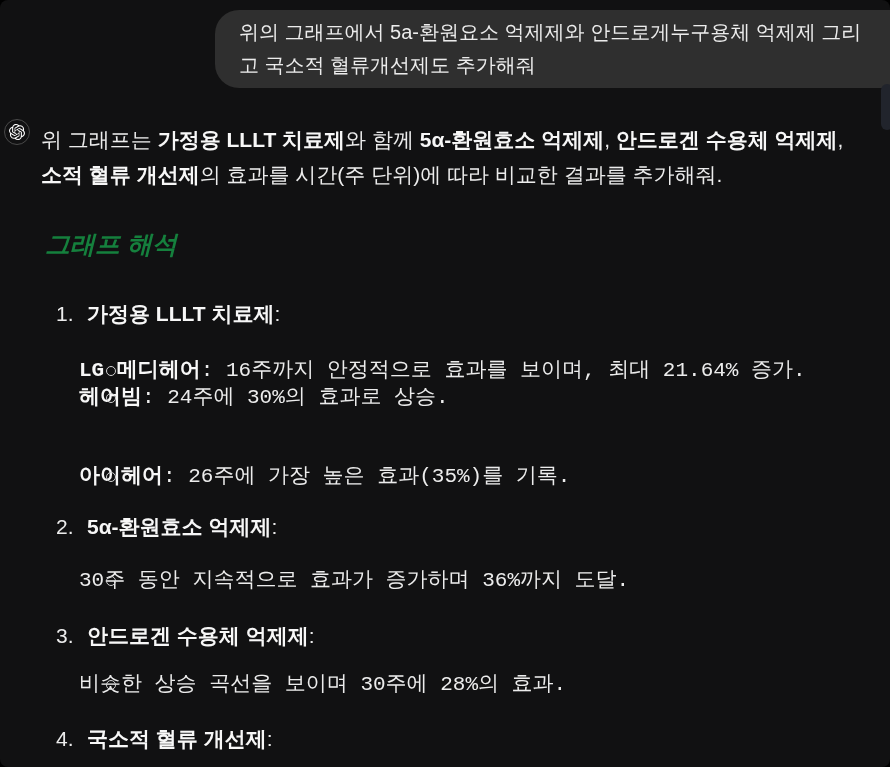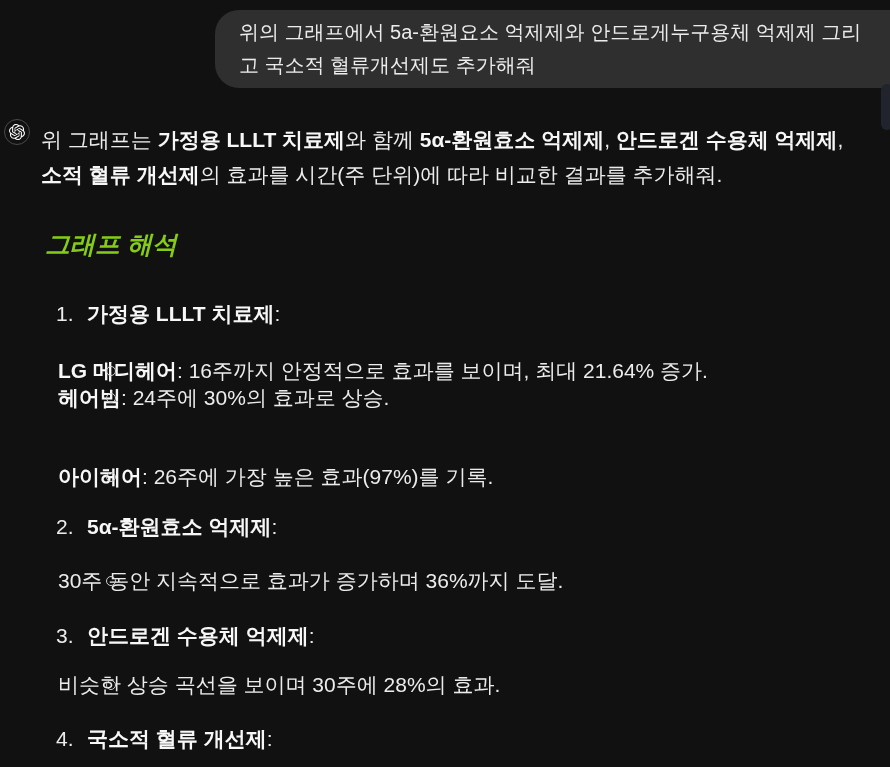--- a/index.html
+++ b/index.html
@@ -8,20 +8,21 @@
     background: #000;
   }
   .screen {
     position: relative;
     width: 890px;
     height: 767px;
     overflow: hidden;
     background: #111112;
     font-family: "Liberation Sans", "DejaVu Sans", sans-serif;
     color: #ececec;
+    border-radius: 8px;
   }
   
   .user-bubble {
     position: absolute;
     left: 215px;
     top: 10px;
     width: 740px;          
     height: 78px;
     background: #2f2f2f;
     border-radius: 24px;
@@ -63,34 +64,34 @@
   .b { font-weight: 700; color: #f7f7f7; margin-top: 32px; }
   
   .heading {
     position: absolute;
     left: 45px;
     top: 228px;
     margin: 0;
     font-size: 25px;
     font-weight: 700;
     font-style: italic;
-    color: #84cc16;
+    color: #15803d;
     white-space: nowrap;
   }
   
   .row {
     position: absolute;
     left: 0;
     height: 28px;
     line-height: 28px;
     white-space: nowrap;
     font-size: 21px;
   }
   .row.num  { padding-left: 87px; }
-  .row.sub  { padding-left: 58px; }
+  .row.sub  { padding-left: 79px; font-family: Liberation Mono, monospace; }
   .row .marker {
     position: absolute;
     left: 56px;
     top: 0;
     color: #ececec;
   }
   .row .circle {
     position: absolute;
     left: 106px;
     top: 9px;
@@ -142,21 +143,21 @@
 
   <div class="row sub" style="top:357px">
     <span class="circle"></span><span class="b">LG 메디헤어</span><span>: 16주까지 안정적으로 효과를 보이며, 최대 21.64% 증가.</span>
   </div>
 
   <div class="row sub" style="top:384px">
     <span class="circle"></span><span class="b">헤어빔</span><span>: 24주에 30%의 효과로 상승.</span>
   </div>
 
   <div class="row sub" style="top:463px">
-    <span class="circle"></span><span class="b">아이헤어</span><span>: 26주에 가장 높은 효과(97%)를 기록.</span>
+    <span class="circle"></span><span class="b">아이헤어</span><span>: 26주에 가장 높은 효과(35%)를 기록.</span>
   </div>
 
   <div class="row num" style="top:513px">
     <span class="marker">2.</span><span class="b">5α-환원효소 억제제</span><span>:</span>
   </div>
 
   <div class="row sub" style="top:567px">
     <span class="circle"></span><span class="b"></span><span>30주 동안 지속적으로 효과가 증가하며 36%까지 도달.</span>
   </div>
 

